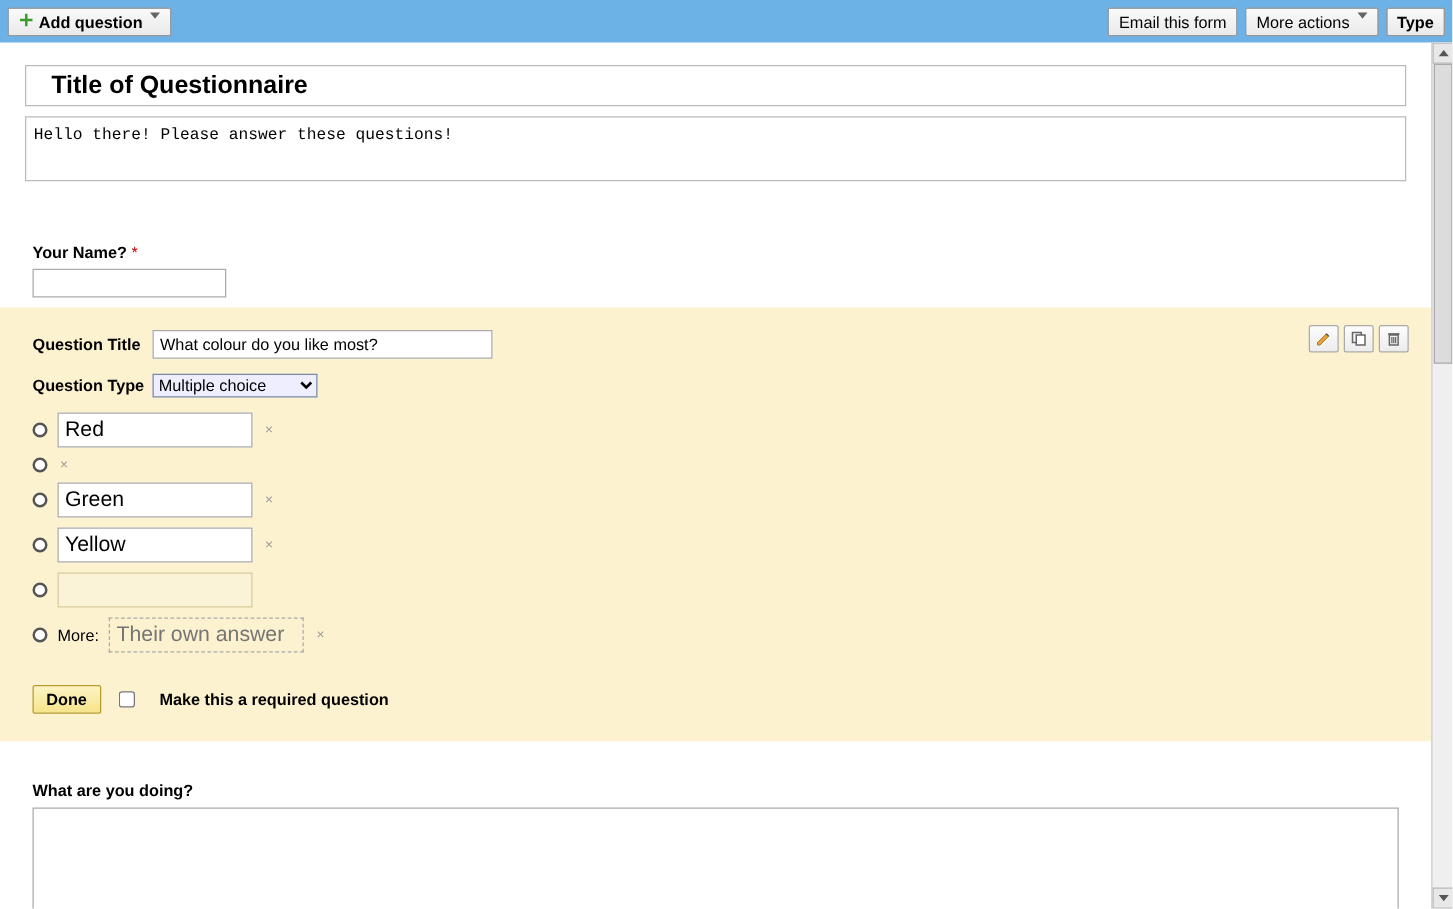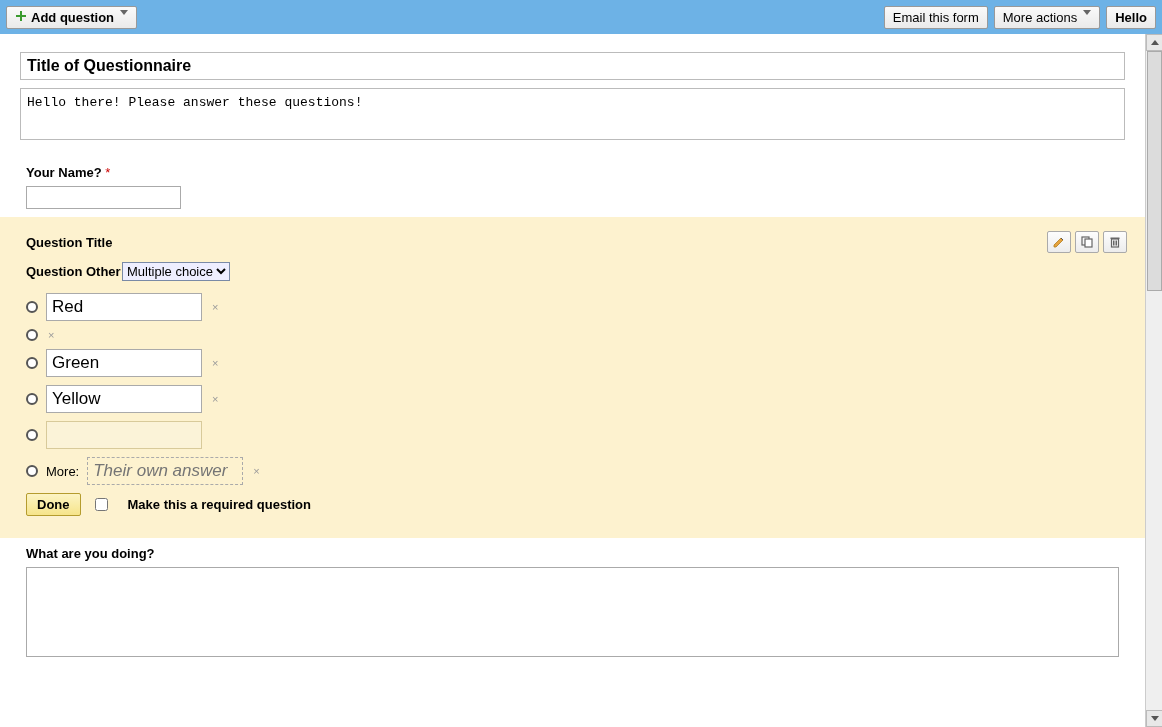--- a/index.html
+++ b/index.html
@@ -81,43 +81,44 @@
     margin-right: 17px;
     height: 100%;
     overflow: hidden;
   }
 
   .header-block {
     padding: 18px 20px 6px 20px;
   }
   .title-input {
     width: 100%;
-    font-size: 16px;
-    font-weight: bold;
-    padding: 4px 6px;
+    font-size: 20px;
+    font-weight: bold;
+    padding: 4px 20px;
     border: 1px solid #bbb;
   }
   .desc-input {
     width: 100%;
     height: 52px;
     margin-top: 8px;
     font-family: "Courier New", monospace;
     font-size: 13px;
     padding: 6px;
     border: 1px solid #bbb;
     resize: none;
   }
 
   .q-block {
     padding: 16px 26px 8px 26px;
   }
   .q-label {
     font-size: 13px;
     font-weight: bold;
     margin-bottom: 6px;
+    margin-top: 24px;
   }
   .req-star { color: #c00; font-weight: normal; }
   .short-input {
     width: 155px;
     padding: 3px 4px;
     border: 1px solid #aaa;
   }
 
   .edit-panel {
     background: #fdf2cf;
@@ -134,21 +135,21 @@
     font-weight: bold;
     font-size: 13px;
   }
   .edit-input {
     width: 272px;
     padding: 3px 5px;
     border: 1px solid #aaa;
     font-size: 13px;
   }
   .edit-select {
-    width: 108px;
+    width: 132px;
     border: 1px solid #7a8aa6;
     font-size: 13px;
     background: #eef;
   }
 
   .icon-actions {
     position: absolute;
     right: 18px;
     top: 14px;
     display: flex;
@@ -185,34 +186,33 @@
     font-size: 17px;
   }
   .opt-input.ghost {
     background: #fbf3d8;
     border: 1px solid #d8ca9a;
   }
   .opt-input.other {
     border: 1px dashed #aaa;
     background: transparent;
     color: #0f766e;
-    font-style: italic;
   }
   .x-del {
     color: #9a9a9a;
     font-size: 11px;
     cursor: pointer;
     padding: 0 2px;
   }
   .other-label {
     font-size: 13px;
   }
 
   .done-row {
-    margin-top: 8px;
+    margin-top: 26px;
     display: flex;
     align-items: center;
     gap: 14px;
   }
   .done-btn {
     background: linear-gradient(#fcf4c4, #f6e48a);
     border: 1px solid #b59c2e;
     padding: 3px 10px;
     font-size: 13px;
     font-weight: bold;
@@ -256,21 +256,21 @@
   </button>
   <div class="toolbar-spacer"></div>
   <button class="btn">
     <span>Email this form</span>
   </button>
   <button class="btn">
     <span>More actions</span>
     <span class="caret"></span>
   </button>
   <button class="btn bold">
-    <span>Hello</span>
+    <span>Type</span>
   </button>
 </div>
 
 <div class="scroll-area">
   <div class="content">
 
     <div class="header-block">
       <input class="title-input" value="Title of Questionnaire" style="">
       <textarea class="desc-input" style="">Hello there! Please answer these questions!</textarea>
     </div>
@@ -309,23 +309,24 @@
                 <line x1="7" y1="5.5" x2="7" y2="10.5" stroke="#666" stroke-width="1"></line>
                 <line x1="8.5" y1="5.5" x2="8.5" y2="10.5" stroke="#666" stroke-width="1"></line>
                 <rect x="2.5" y="2.5" width="9" height="1.5" fill="#666"></rect>
               </svg>
           </span>
         </div>
       </div>
 
       <div class="edit-row">
         <label>Question Title</label>
+        <input class="edit-input" value="What colour do you like most?" style="">
       </div>
       <div class="edit-row">
-        <label>Question Other</label>
+        <label>Question Type</label>
         <select class="edit-select">
           <option>Multiple choice</option>
         </select>
       </div>
 
       <div class="options-block">
         <div class="opt-row">
           <span class="radio-dot"></span>
           <input class="opt-input" value="Red" style="">
           <span class="x-del">×</span>

